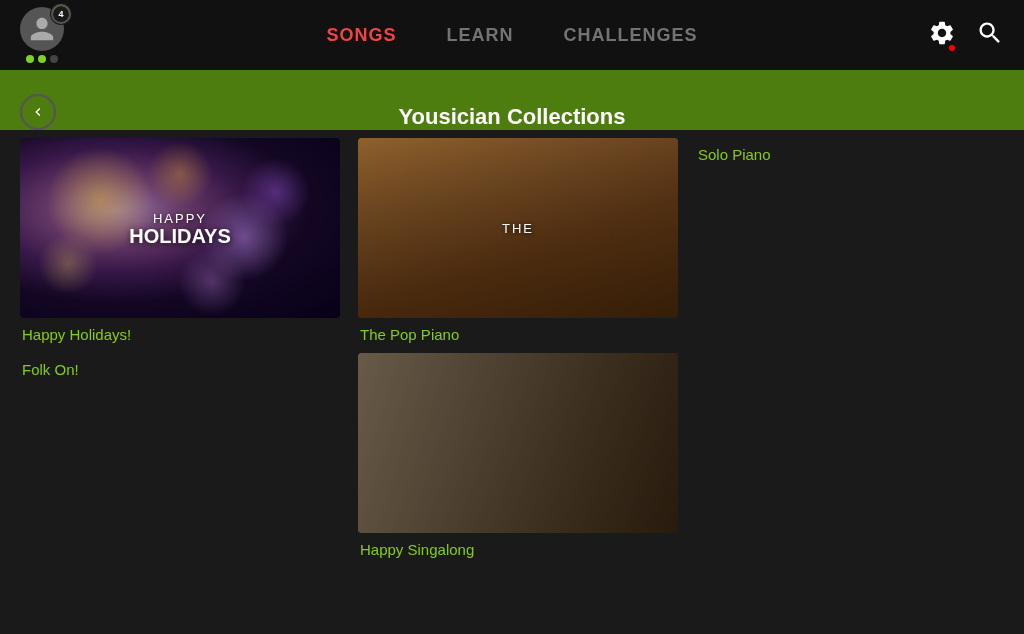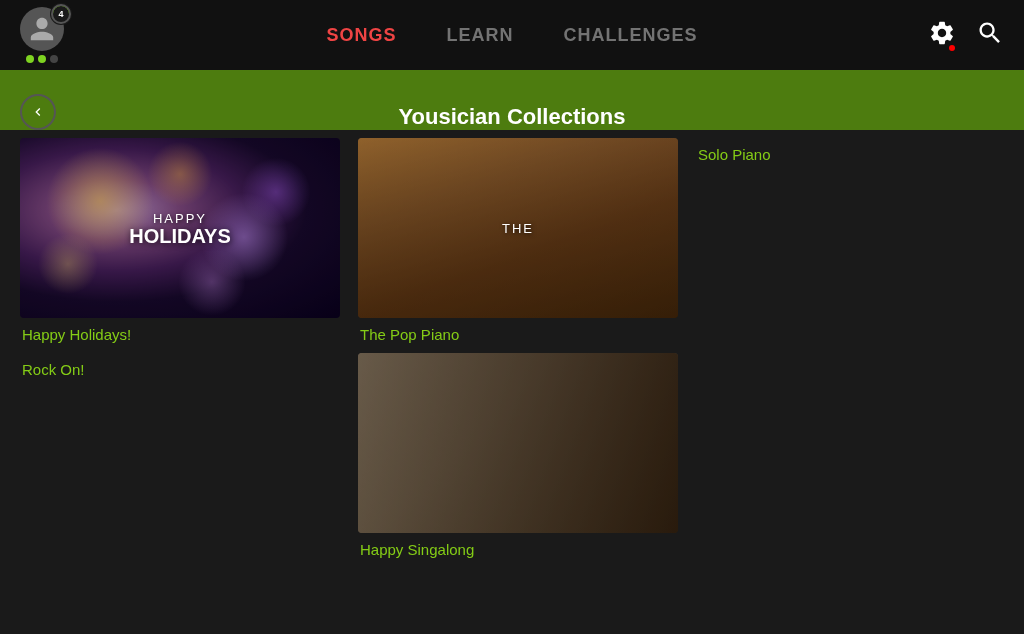--- a/index.html
+++ b/index.html
@@ -378,21 +378,21 @@
       <div class="collection-thumb-text">
         <span class="thumb-sub">THE</span>
       </div>
     </div>
     <div class="collection-label">The Pop Piano</div>
   </div>
     <div class="collection-item">
     <div class="collection-label">Solo Piano</div>
   </div>
     <div class="collection-item">
-    <div class="collection-label">Rock On!</div>
+    <div class="collection-label">Folk On!</div>
   </div>
     <div class="collection-item">
     <div class="collection-thumb">
       <div class="collection-thumb-bg bg-folk-singalong"></div>
       <div class="collection-thumb-overlay"></div>
     </div>
     <div class="collection-label">Happy Singalong</div>
   </div>
   </div>
 

